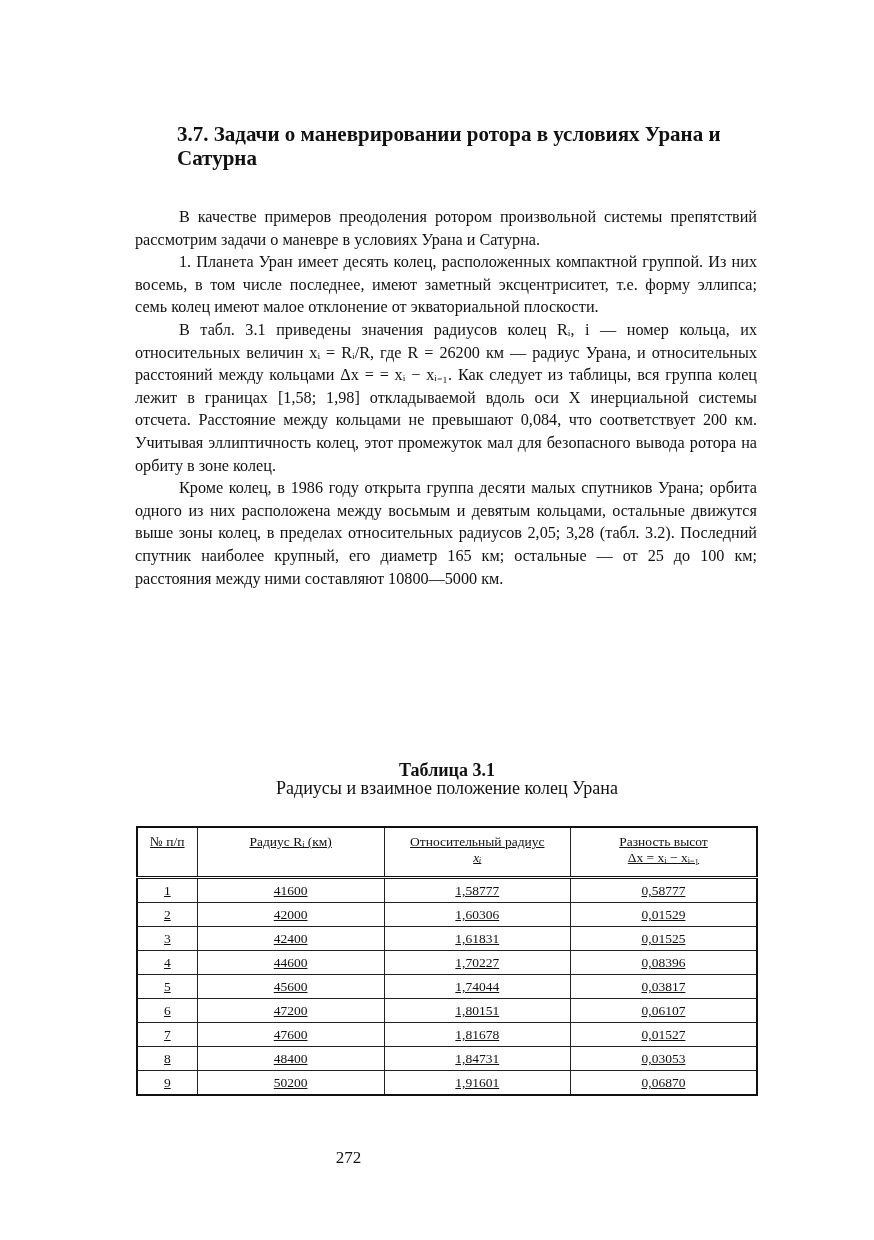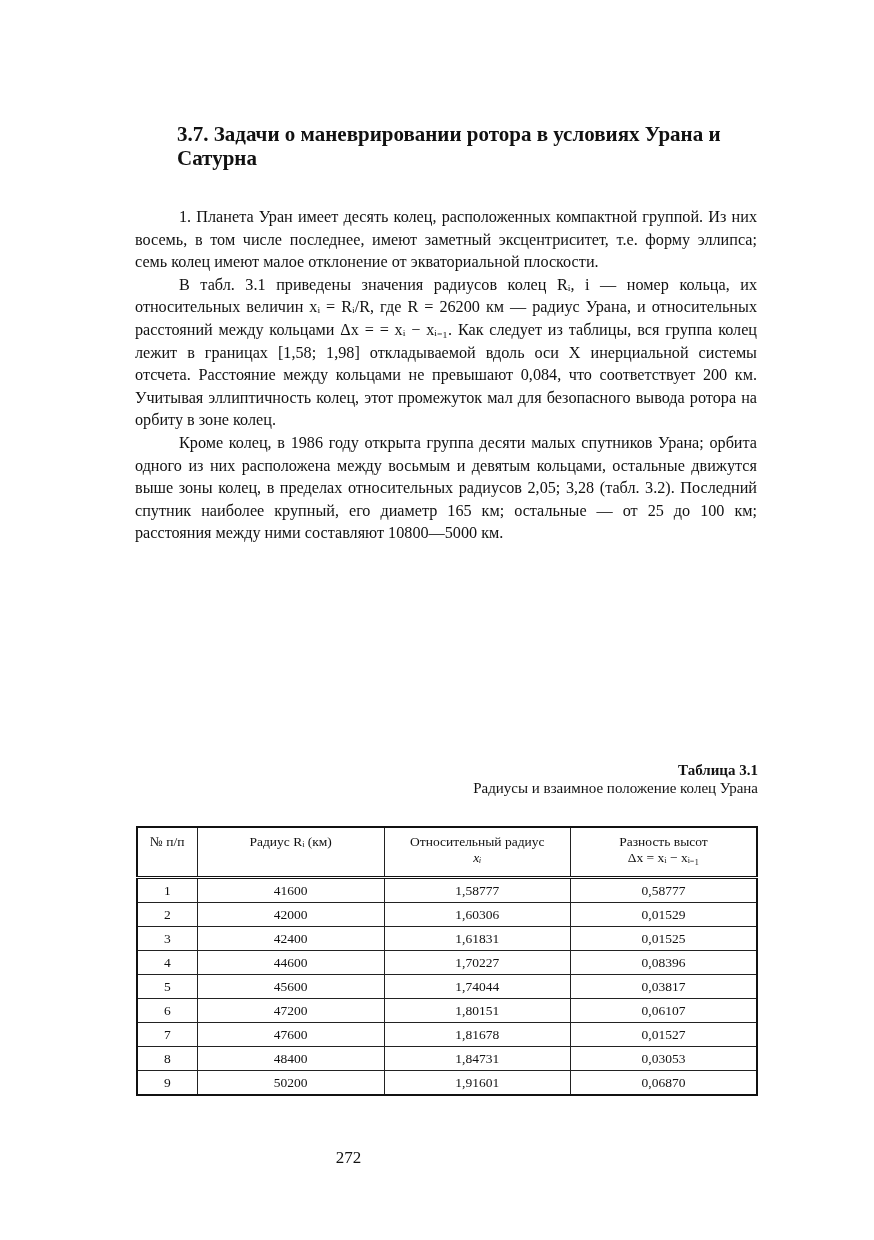--- a/index.html
+++ b/index.html
@@ -1,37 +1,38 @@
 <!DOCTYPE html>
 <html><head>
 <meta charset="utf-8">
 <style>
   html, body { margin: 0; padding: 0; background: #ffffff; }
   body { width: 874px; height: 1240px; position: relative; overflow: hidden; color: #111; font-family: "Liberation Serif", serif; }
   .heading { position: absolute; left: 177px; top: 122px; width: 600px; font-weight: bold; font-size: 21px; line-height: 24px; }
   .body-text { position: absolute; left: 135px; width: 622px; font-size: 16.2px; line-height: 22.6px; text-align: justify; }
   .body-text p { margin: 0; text-indent: 44px; }
   #p1 { top: 206px; }
-  .caption { position: absolute; left: 136px; width: 622px; text-align: right; font-size: 15px; line-height: 17px; }
+  .caption { position: absolute; left: 136px; width: 622px; text-align: center; font-size: 18px; line-height: 17px; }
   .caption .num { font-weight: bold; }
-  table.rings { position: absolute; left: 136px; top: 826px; width: 622px; border-collapse: collapse; font-size: 13.5px; border: 2px solid #111; }
+  table.rings { position: absolute; left: 136px; top: 826px; width: 622px; border-collapse: collapse; font-size: 13.5px; border: 2px solid #111; text-decoration: underline; }
   table.rings th, table.rings td { border: 1px solid #222; text-align: center; padding: 0; }
   table.rings th { font-weight: normal; height: 42px; line-height: 16px; vertical-align: top; padding-top: 6px; }
   table.rings thead tr { border-bottom: 3px double #111; }
   table.rings td { height: 23px; line-height: 23px; }
   .c1 { width: 59px; } .c2 { width: 187px; } .c3 { width: 186px; margin-left: 21px; } .c4 { width: 186px; }
   .page-num { position: absolute; left: 0; width: 697px; top: 1148px; text-align: center; font-size: 17px; }
   i { font-style: italic; }
 </style>
 </head>
 <body>
 
 <div class="heading">3.7. Задачи о маневрировании ротора в условиях Урана и Сатурна</div>
 
 <div class="body-text" id="p1">
+  <p>В качестве примеров преодоления ротором произвольной системы препятствий рассмотрим задачи о маневре в условиях Урана и Сатурна.</p>
   <p>1. Планета Уран имеет десять колец, расположенных компактной группой. Из них восемь, в том числе последнее, имеют заметный эксцентриситет, т.е. форму эллипса; семь колец имеют малое отклонение от экваториальной плоскости.</p>
   <p>В табл. 3.1 приведены значения радиусов колец Rᵢ, i — номер кольца, их относительных величин xᵢ = Rᵢ/R, где R = 26200 км — радиус Урана, и относительных расстояний между кольцами Δx = = xᵢ − xᵢ₋₁. Как следует из таблицы, вся группа колец лежит в границах [1,58; 1,98] откладываемой вдоль оси X инерциальной системы отсчета. Расстояние между кольцами не превышают 0,084, что соответствует 200 км. Учитывая эллиптичность колец, этот промежуток мал для безопасного вывода ротора на орбиту в зоне колец.</p>
   <p>Кроме колец, в 1986 году открыта группа десяти малых спутников Урана; орбита одного из них расположена между восьмым и девятым кольцами, остальные движутся выше зоны колец, в пределах относительных радиусов 2,05; 3,28 (табл. 3.2). Последний спутник наиболее крупный, его диаметр 165 км; остальные — от 25 до 100 км; расстояния между ними составляют 10800—5000 км.</p>
 </div>
 
 <div class="caption" style="top:762px;">
   <span class="num">Таблица 3.1</span>
 </div>
 <div class="caption" style="top:780px;">Радиусы и взаимное положение колец Урана</div>
 

